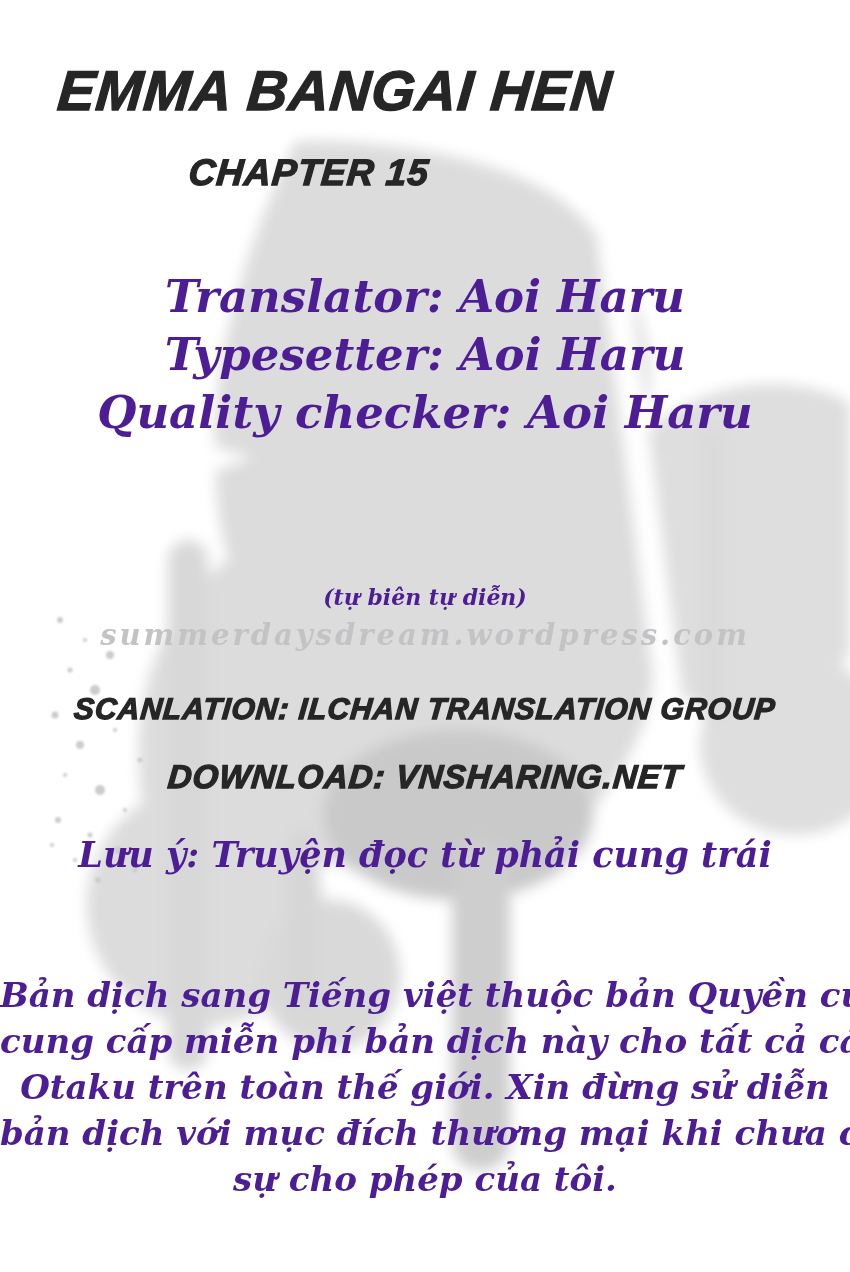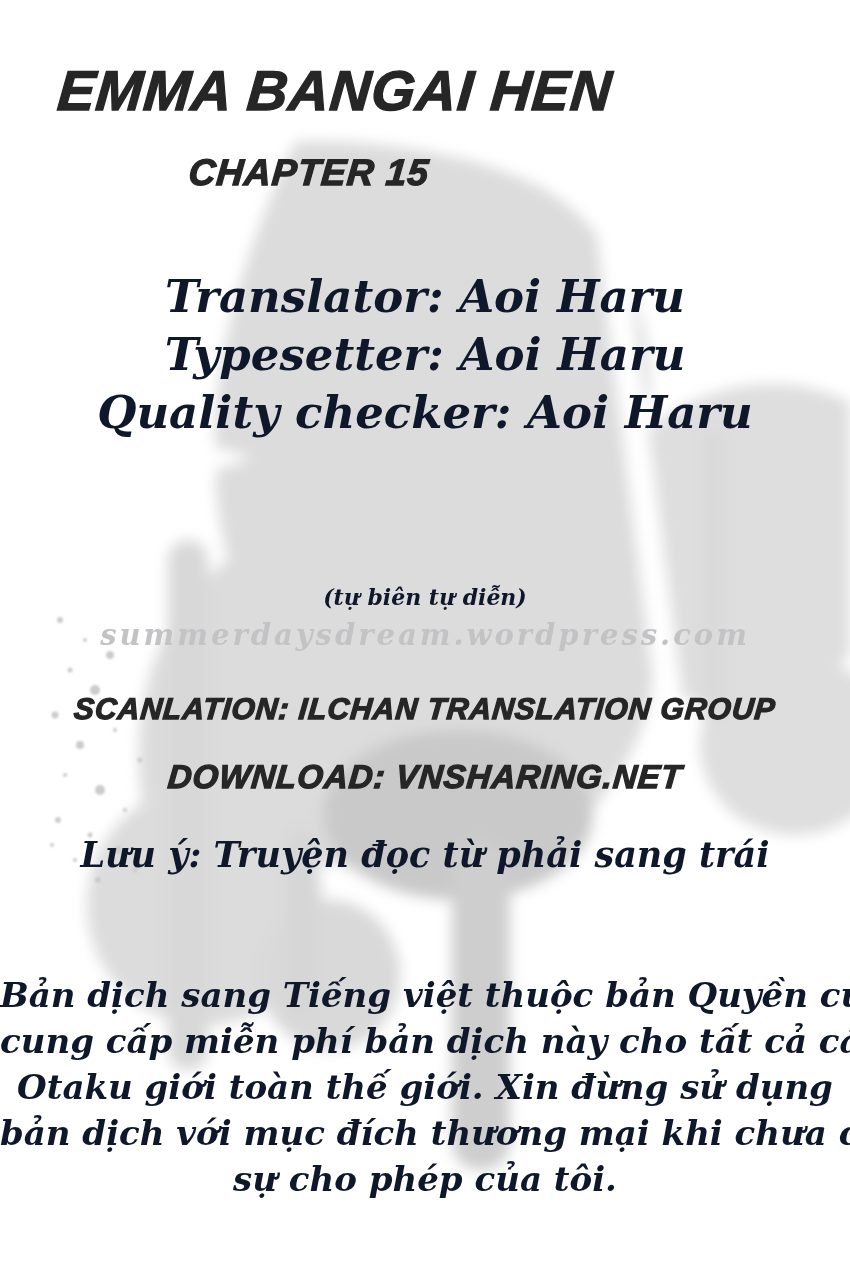--- a/index.html
+++ b/index.html
@@ -9,21 +9,21 @@
   .comic{
     font-family:"Liberation Sans",sans-serif;
     font-weight:bold;font-style:italic;
     color:#262626;-webkit-text-stroke:1.3px #262626;
     letter-spacing:1px;white-space:nowrap;
     transform:skewX(-5deg);
   }
   .script{
     font-family:"DejaVu Serif",serif;
     font-style:italic;font-weight:bold;
-    color:#0f172a;white-space:nowrap;
+    color:#4c1d95;white-space:nowrap;
   }
   .centered{left:0;right:0;text-align:center;}
   #title{left:55px;top:58px;font-size:56px;transform-origin:left bottom;}
   #chapter{left:187px;top:152px;font-size:37px;transform-origin:left bottom;}
   #credits{top:268px;}
   #credits .credit-line{font-size:45px;line-height:58px;}
   #self-note{top:584px;font-size:22px;}
   #site-watermark{top:618px;font-size:29px;letter-spacing:3px;color:#c3c3c6;}
   #scanlation{top:692px;font-size:30px;transform-origin:center;}
   #download{top:758px;font-size:33px;transform-origin:center;}
@@ -97,23 +97,23 @@
   </div>
 
   <div id="self-note" class="layer centered script">(tự biên tự diễn)</div>
 
   <div id="site-watermark" class="layer centered script">summerdaysdream.wordpress.com</div>
 
   <div id="scanlation" class="layer centered comic">SCANLATION: ILCHAN TRANSLATION GROUP</div>
 
   <div id="download" class="layer centered comic">DOWNLOAD: VNSHARING.NET</div>
 
-  <div id="reading-note" class="layer centered script">Lưu ý: Truyện đọc từ phải sang trái</div>
+  <div id="reading-note" class="layer centered script">Lưu ý: Truyện đọc từ phải cung trái</div>
 
   <div id="copyright" class="layer centered">
     <div class="copyright-line script">Bản dịch sang Tiếng việt thuộc bản Quyền của</div>
     <div class="copyright-line script">cung cấp miễn phí bản dịch này cho tất cả các</div>
-    <div class="copyright-line script">Otaku giới toàn thế giới. Xin đừng sử dụng</div>
+    <div class="copyright-line script">Otaku trên toàn thế giới. Xin đừng sử diễn</div>
     <div class="copyright-line script">bản dịch với mục đích thương mại khi chưa có</div>
     <div class="copyright-line script">sự cho phép của tôi.</div>
   </div>
 
 </div>
 
 </body></html>

